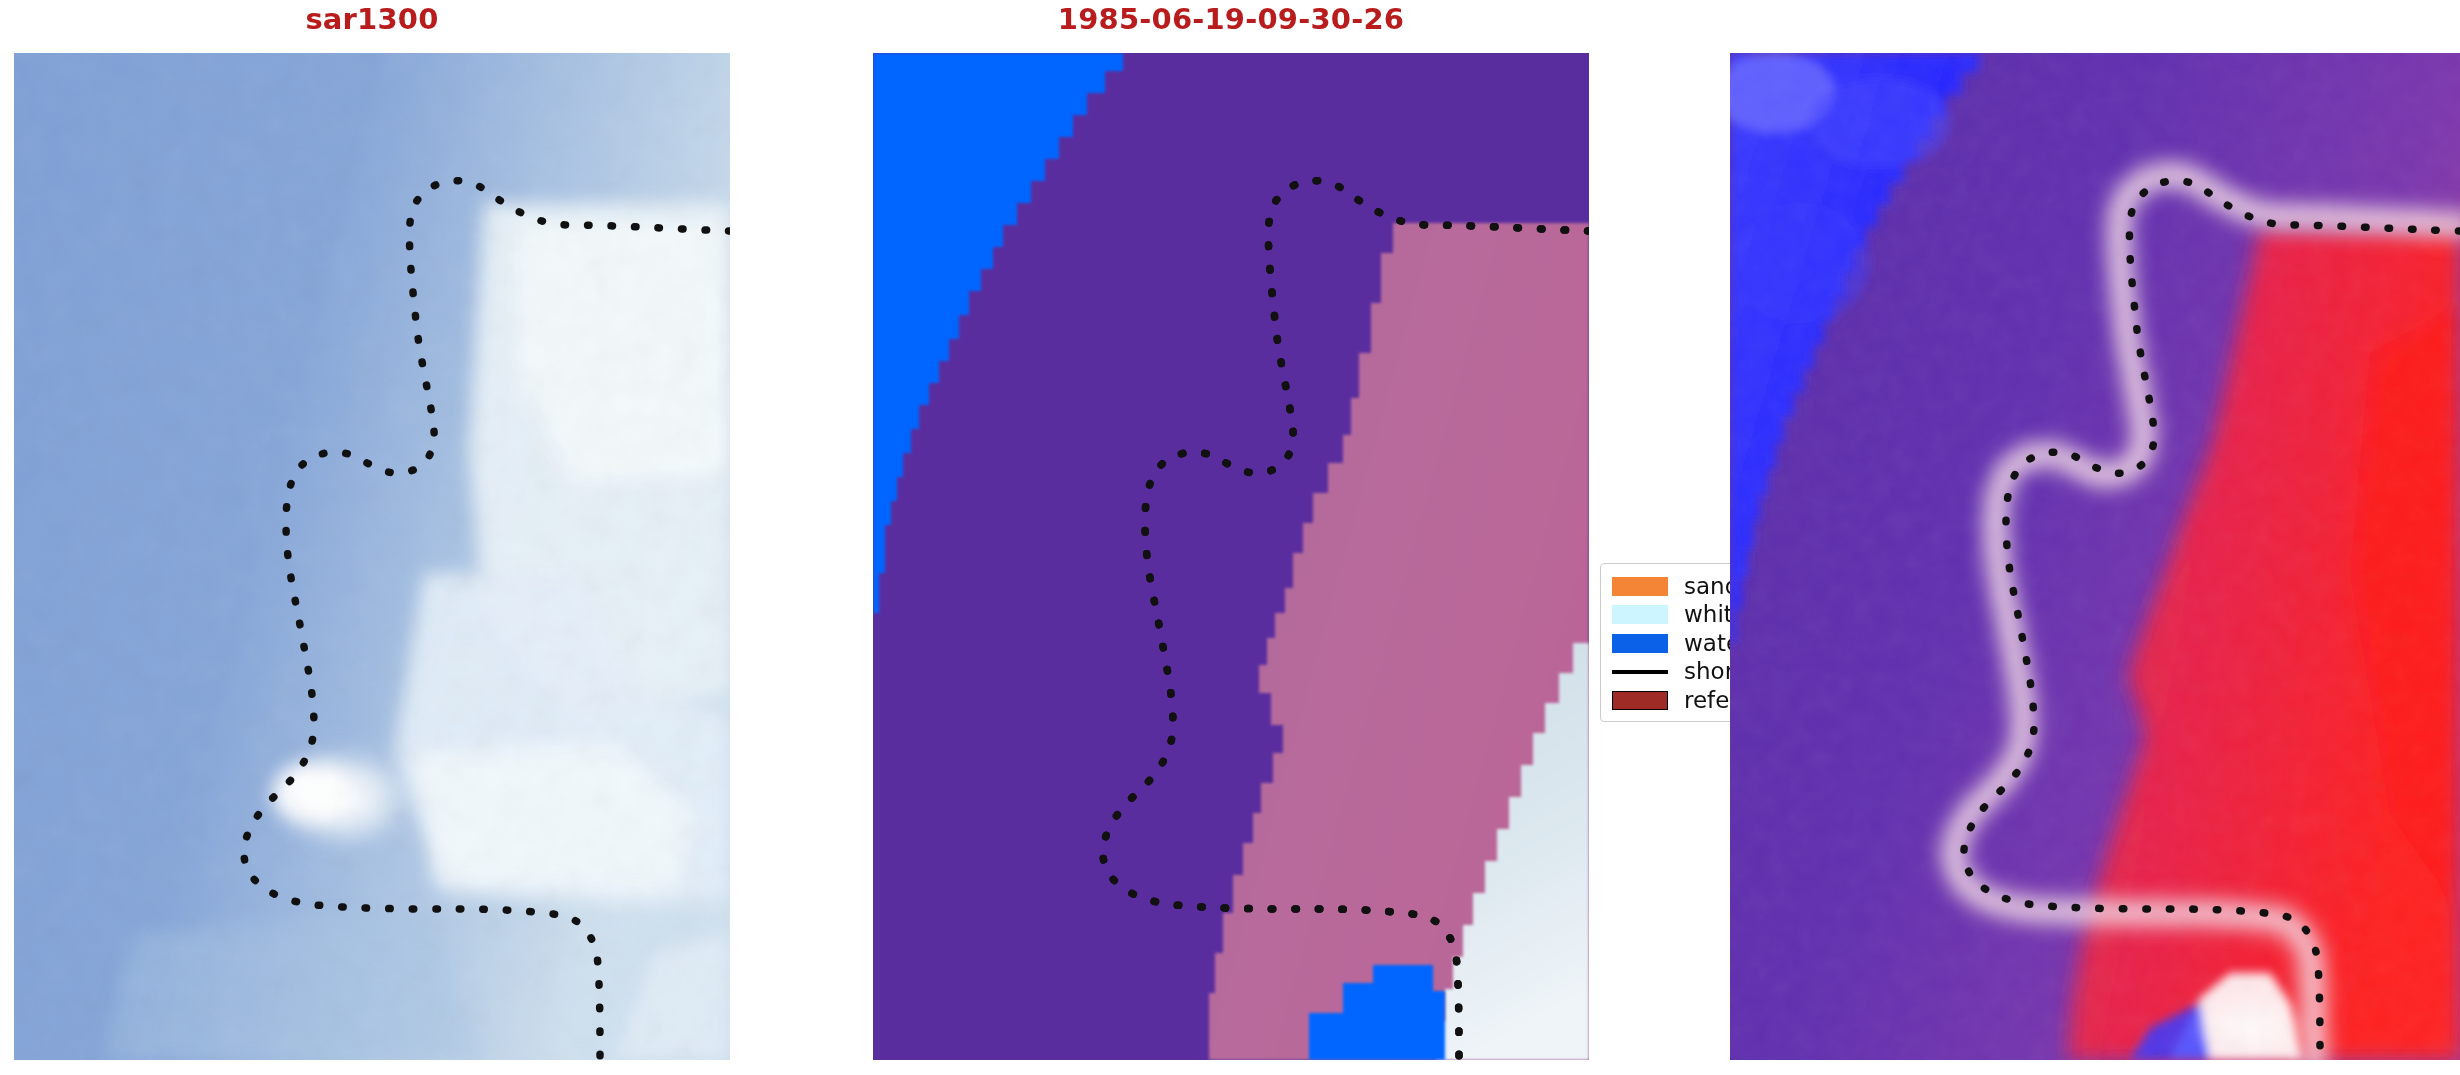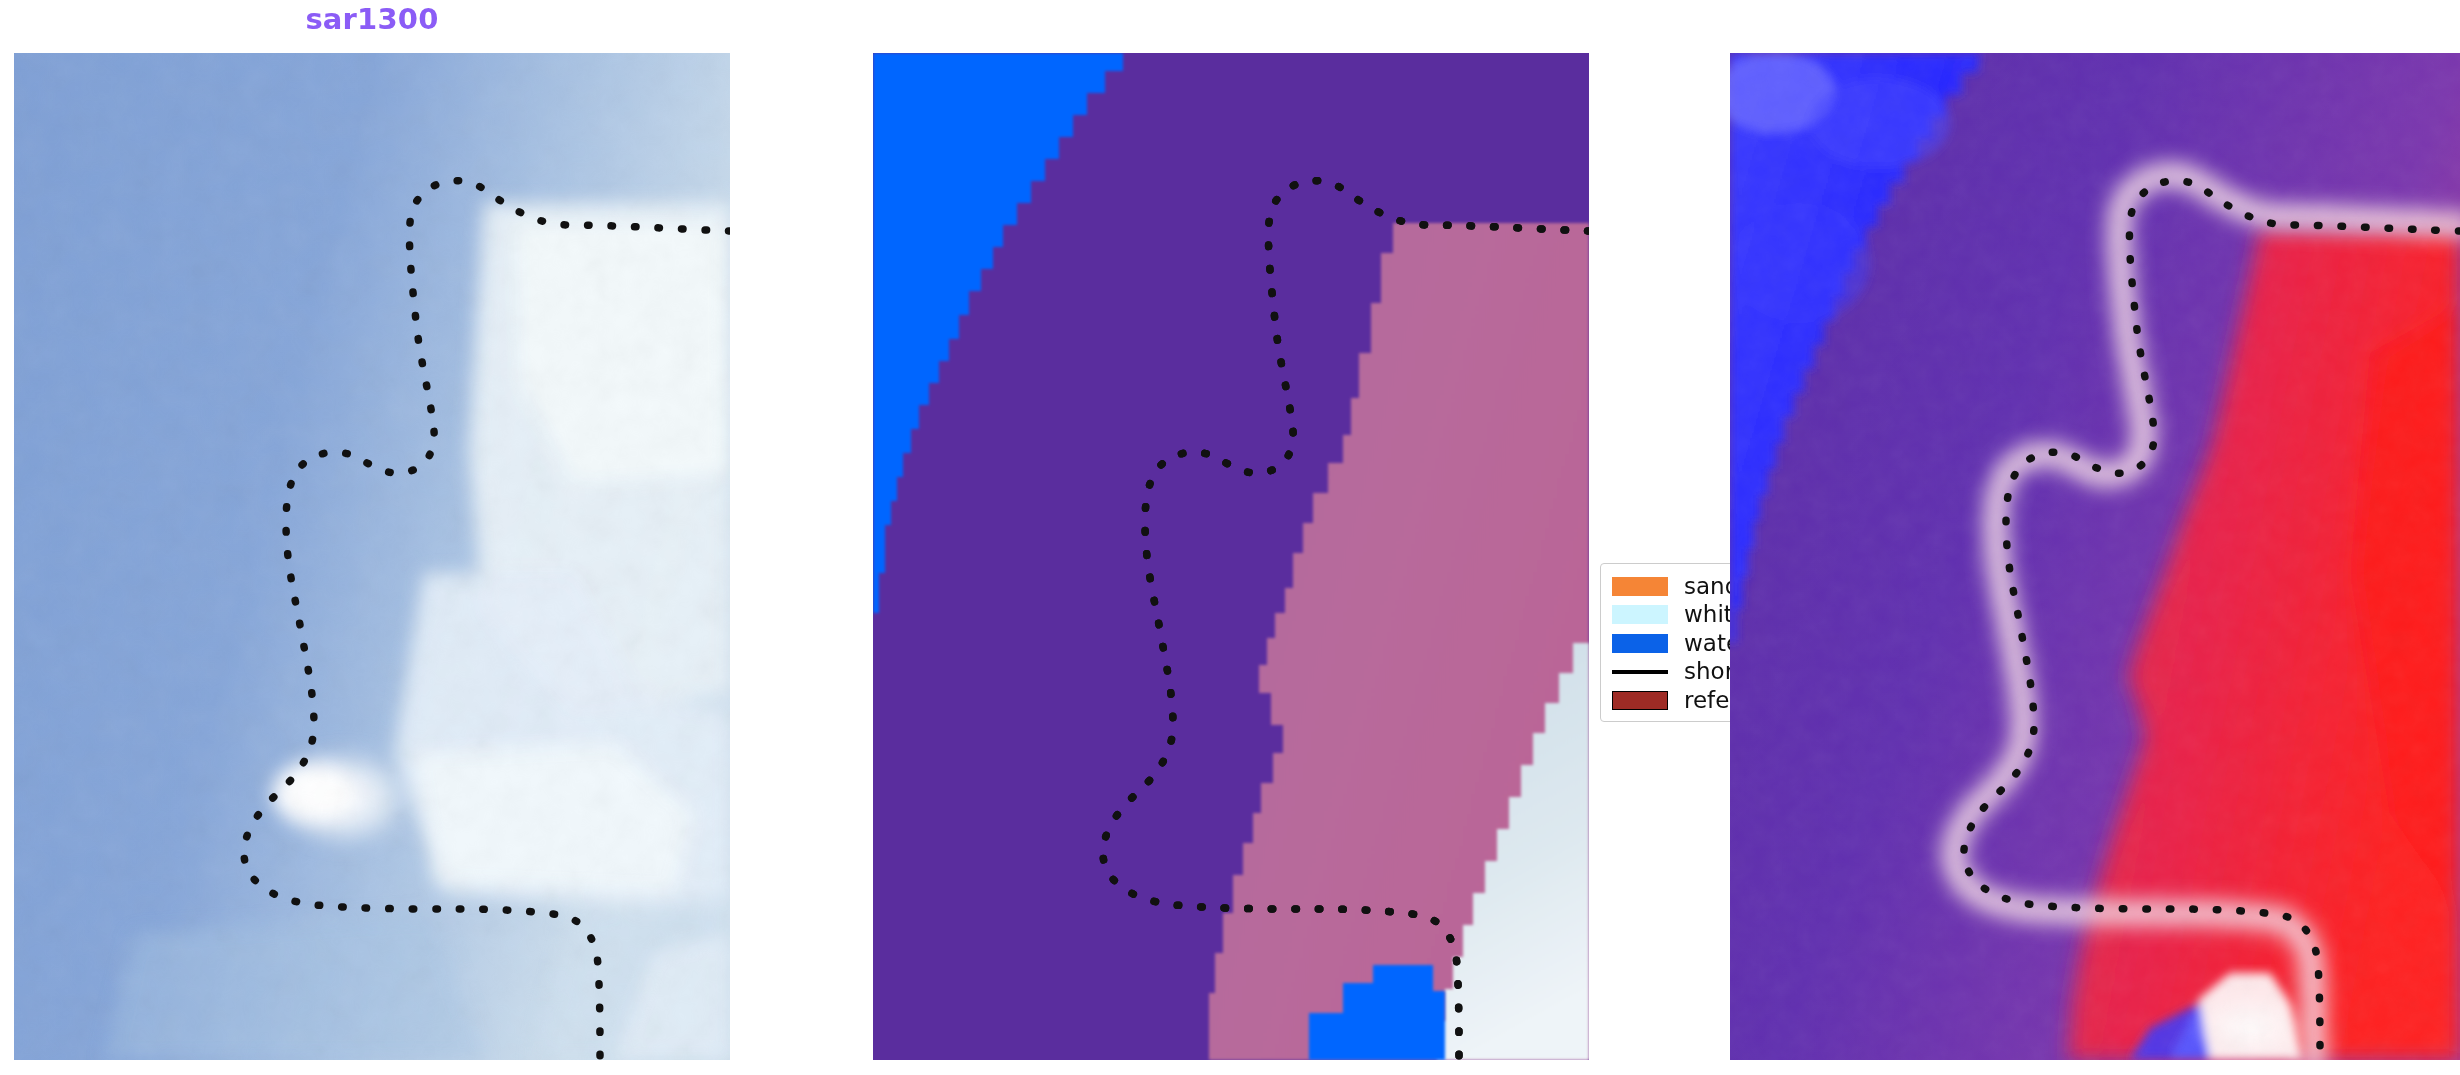--- a/index.html
+++ b/index.html
@@ -27,21 +27,21 @@
   
   .panel {
     position: absolute;
     overflow: hidden;
   }
   .panel-title {
     position: absolute;
     text-align: center;
     font-weight: bold;
     font-size: 29px;
-    color: #8b5cf6;
+    color: #b91c1c;
     letter-spacing: 0.2px;
     line-height: 34px;
     white-space: nowrap;
   }
   .panel-canvas {
     position: absolute;
     left: 0; top: 0;
     width: 100%;
     height: 100%;
   }
@@ -161,20 +161,21 @@
                C406,308 418,352 420,378 C422,404 406,418 388,420
                C368,422 352,408 338,402 C320,396 300,400 288,412
                C276,424 272,444 272,470 C272,508 280,540 286,572
                C292,606 300,640 300,672 C300,700 284,722 262,742
                C240,762 224,790 232,812 C240,836 268,848 302,852
                C344,856 396,856 440,856 C486,856 520,858 546,862
                C570,866 582,886 584,912 C586,940 586,980 586,1007" fill="none" stroke="#111111" stroke-width="7.5" stroke-linecap="round" stroke-dasharray="1.5 22"></path>
     </svg>
   </div>
 
+  <div class="panel-title" id="title-class">1985-06-19-09-30-26</div>
 
   <div class="panel" id="panel-class">
     <svg class="panel-canvas" viewBox="0 0 716 1007" preserveAspectRatio="none">
       <defs>
         <filter id="softPix" x="-5%" y="-5%" width="110%" height="110%">
           <feGaussianBlur stdDeviation="1.6"></feGaussianBlur>
         </filter>
         <linearGradient id="mauveGrad" x1="0" y1="0" x2="1" y2="0.6">
           <stop offset="0%" stop-color="#b0699f"></stop>
           <stop offset="50%" stop-color="#b76a9b"></stop>

